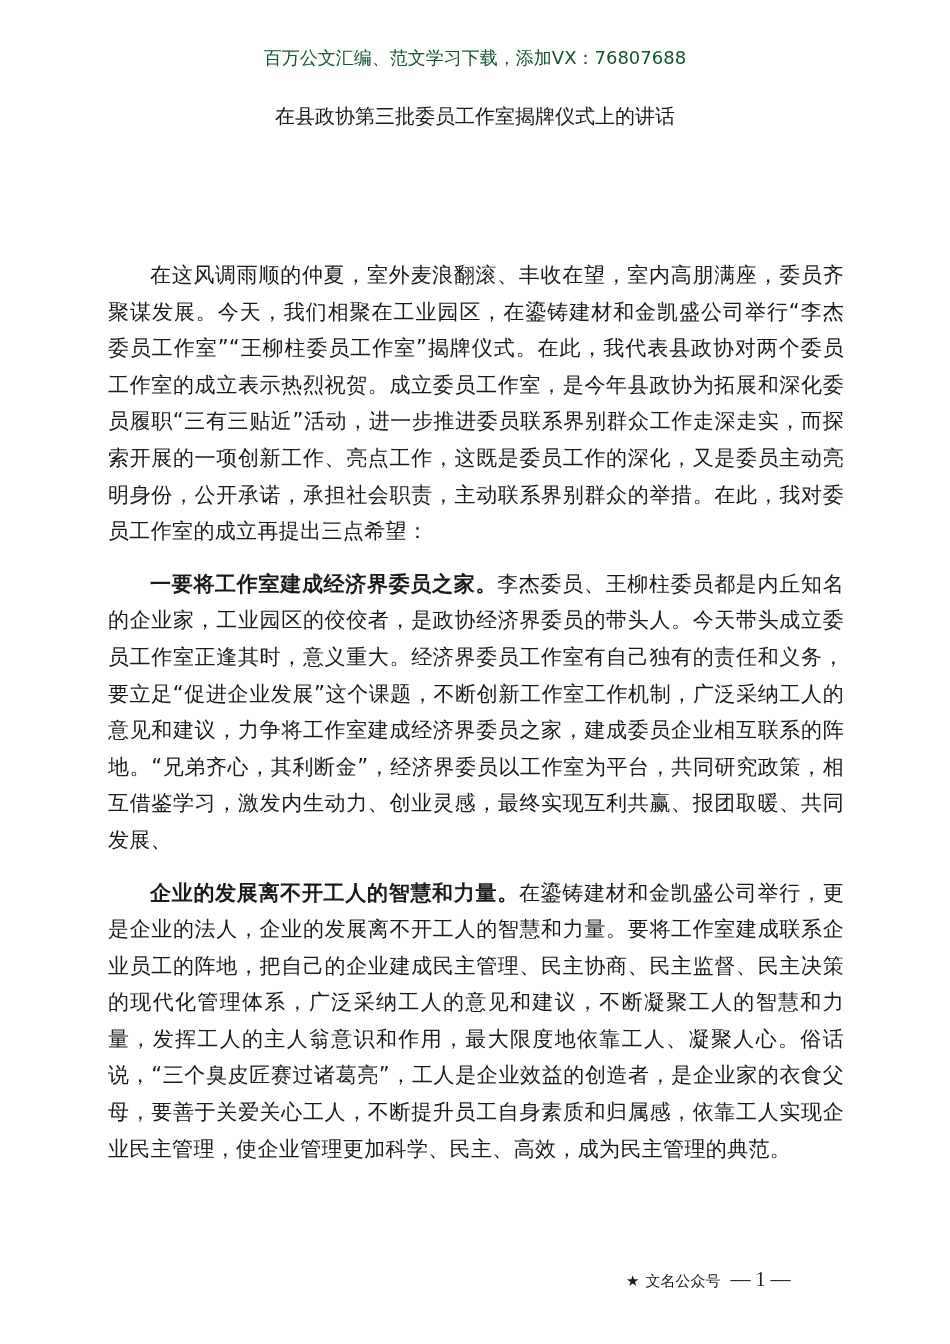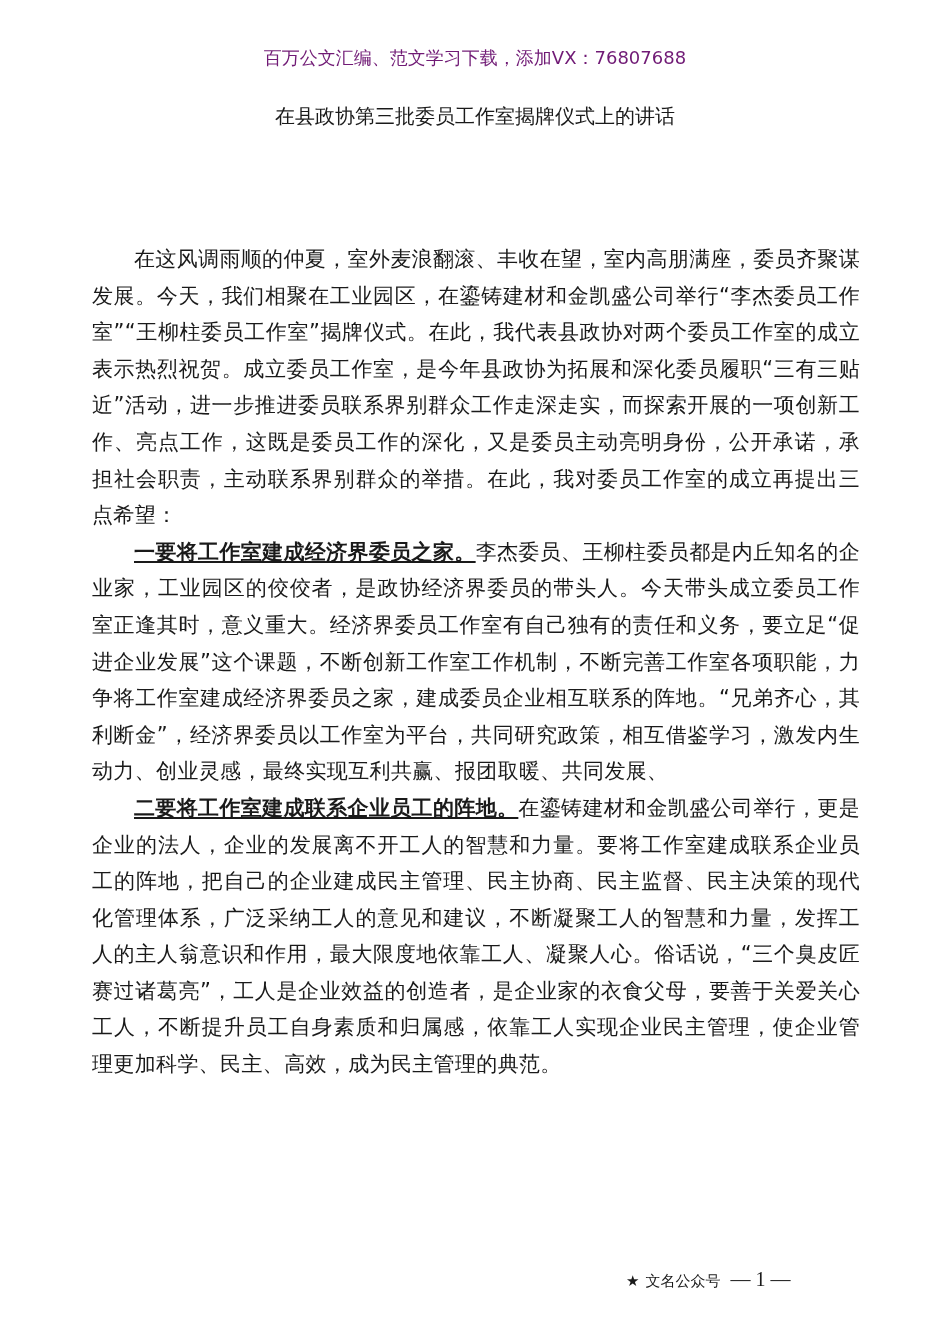--- a/index.html
+++ b/index.html
@@ -15,21 +15,21 @@
       font-family: "DejaVu Sans", "Liberation Sans", sans-serif;
       color: #1a1a1a;
     }
     .watermark {
       position: absolute;
       top: 46px;
       left: 0;
       width: 950px;
       text-align: center;
       font-size: 18px;
-      color: #701a75;
+      color: #14532d;
       letter-spacing: 0px;
     }
     .title-block {
       position: absolute;
       top: 98px;
       left: 0;
       width: 950px;
       text-align: center;
       font-size: 20px;
       line-height: 36px;
@@ -40,26 +40,25 @@
       position: absolute;
       top: 241px;
       left: 92px;
       width: 768px;
       font-size: 21px;
       line-height: 36.6px;
       text-align: justify;
       letter-spacing: 0.35px;
     }
     .para {
-      margin: 0;
+      margin: 16px;
       text-indent: 2em;
     }
     .para b {
       font-weight: bold;
-      text-decoration: underline;
     }
     .footer {
       position: absolute;
       top: 1268px;
       left: 626px;
       font-size: 15px;
       color: #1a1a1a;
       white-space: nowrap;
     }
     .footer .star { margin-right: 6px; }
@@ -76,22 +75,22 @@
 
 <div class="title-block">
   <div>在县政协第三批委员工作室揭牌仪式上的讲话</div>
 </div>
 
 <div class="body">
   <p class="para">
     <b></b><span>在这风调雨顺的仲夏，室外麦浪翻滚、丰收在望，室内高朋满座，委员齐聚谋发展。今天，我们相聚在工业园区，在鎏铸建材和金凯盛公司举行“李杰委员工作室”“王柳柱委员工作室”揭牌仪式。在此，我代表县政协对两个委员工作室的成立表示热烈祝贺。成立委员工作室，是今年县政协为拓展和深化委员履职“三有三贴近”活动，进一步推进委员联系界别群众工作走深走实，而探索开展的一项创新工作、亮点工作，这既是委员工作的深化，又是委员主动亮明身份，公开承诺，承担社会职责，主动联系界别群众的举措。在此，我对委员工作室的成立再提出三点希望：</span>
   </p>
   <p class="para">
-    <b>一要将工作室建成经济界委员之家。</b><span>李杰委员、王柳柱委员都是内丘知名的企业家，工业园区的佼佼者，是政协经济界委员的带头人。今天带头成立委员工作室正逢其时，意义重大。经济界委员工作室有自己独有的责任和义务，要立足“促进企业发展”这个课题，不断创新工作室工作机制，不断完善工作室各项职能，力争将工作室建成经济界委员之家，建成委员企业相互联系的阵地。“兄弟齐心，其利断金”，经济界委员以工作室为平台，共同研究政策，相互借鉴学习，激发内生动力、创业灵感，最终实现互利共赢、报团取暖、共同发展、</span>
+    <b>一要将工作室建成经济界委员之家。</b><span>李杰委员、王柳柱委员都是内丘知名的企业家，工业园区的佼佼者，是政协经济界委员的带头人。今天带头成立委员工作室正逢其时，意义重大。经济界委员工作室有自己独有的责任和义务，要立足“促进企业发展”这个课题，不断创新工作室工作机制，广泛采纳工人的意见和建议，力争将工作室建成经济界委员之家，建成委员企业相互联系的阵地。“兄弟齐心，其利断金”，经济界委员以工作室为平台，共同研究政策，相互借鉴学习，激发内生动力、创业灵感，最终实现互利共赢、报团取暖、共同发展、</span>
   </p>
   <p class="para">
-    <b>二要将工作室建成联系企业员工的阵地。</b><span>在鎏铸建材和金凯盛公司举行，更是企业的法人，企业的发展离不开工人的智慧和力量。要将工作室建成联系企业员工的阵地，把自己的企业建成民主管理、民主协商、民主监督、民主决策的现代化管理体系，广泛采纳工人的意见和建议，不断凝聚工人的智慧和力量，发挥工人的主人翁意识和作用，最大限度地依靠工人、凝聚人心。俗话说，“三个臭皮匠赛过诸葛亮”，工人是企业效益的创造者，是企业家的衣食父母，要善于关爱关心工人，不断提升员工自身素质和归属感，依靠工人实现企业民主管理，使企业管理更加科学、民主、高效，成为民主管理的典范。</span>
+    <b>企业的发展离不开工人的智慧和力量。</b><span>在鎏铸建材和金凯盛公司举行，更是企业的法人，企业的发展离不开工人的智慧和力量。要将工作室建成联系企业员工的阵地，把自己的企业建成民主管理、民主协商、民主监督、民主决策的现代化管理体系，广泛采纳工人的意见和建议，不断凝聚工人的智慧和力量，发挥工人的主人翁意识和作用，最大限度地依靠工人、凝聚人心。俗话说，“三个臭皮匠赛过诸葛亮”，工人是企业效益的创造者，是企业家的衣食父母，要善于关爱关心工人，不断提升员工自身素质和归属感，依靠工人实现企业民主管理，使企业管理更加科学、民主、高效，成为民主管理的典范。</span>
   </p>
 </div>
 
 <div class="footer">
   <span class="star">★</span><span>文名公众号</span><span class="page">— 1 —</span>
 </div>
 
 </body></html>

